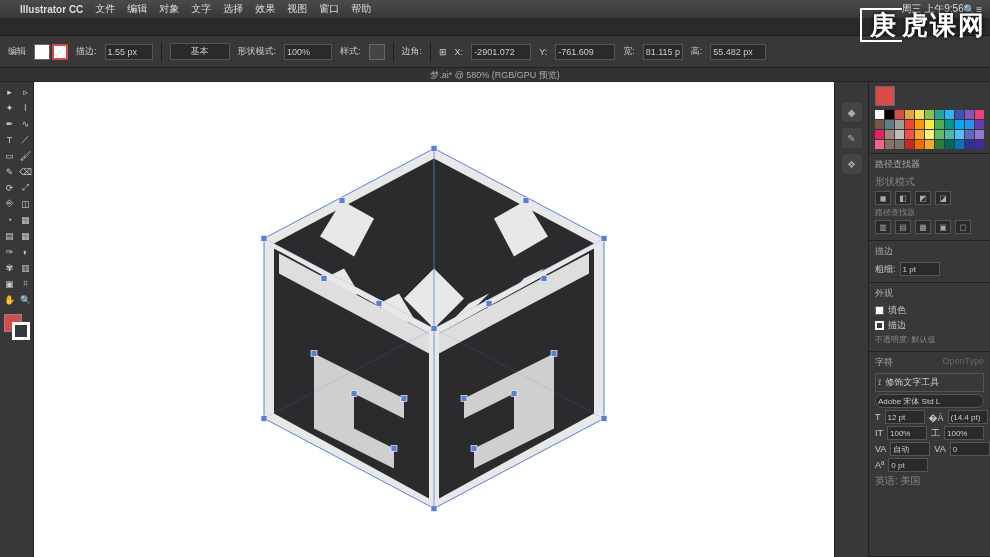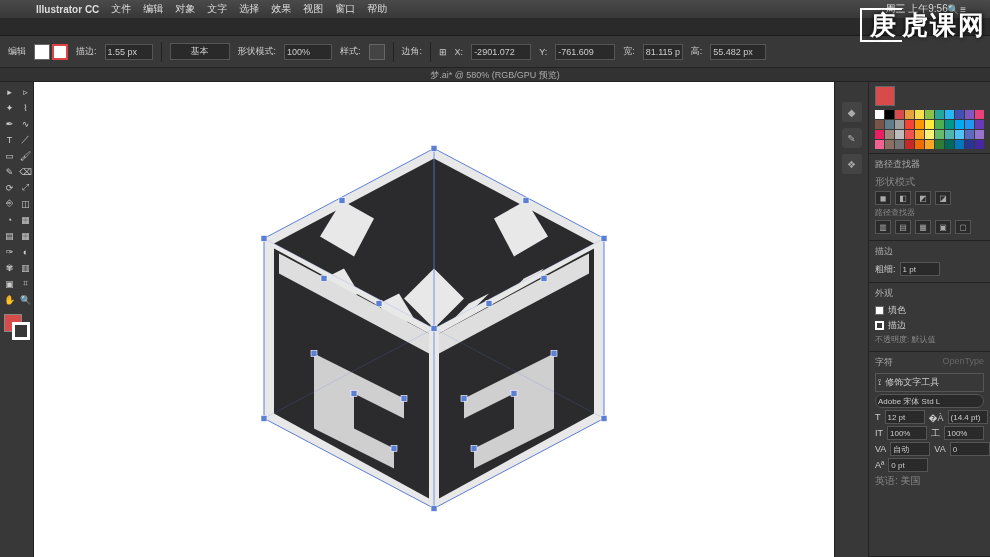--- a/index.html
+++ b/index.html
@@ -1,17 +1,17 @@
 <!DOCTYPE html>
 <html><head>
 <meta charset="utf-8">
 <style>
 * { margin: 0; padding: 0; box-sizing: border-box; font-family: "Helvetica Neue", Arial, sans-serif; }
 body { width: 990px; height: 557px; background: #323232; overflow: hidden; position: relative; }
-.mac-menubar { height: 18px; background: linear-gradient(#4a4a4a,#383838); display: flex; align-items: center; padding: 0 24px; color: #ddd; font-size: 10px; gap: 12px; }
+.mac-menubar { height: 18px; background: linear-gradient(#4a4a4a,#383838); display: flex; align-items: center; padding: 0 8px; color: #ddd; font-size: 10px; gap: 12px; }
 .mac-menubar .right { margin-left: auto; display: flex; gap: 0; align-items: center; }
 .app-bar { height: 18px; background: #2a2a2a; border-bottom: 1px solid #1a1a1a; }
 .control-bar { height: 32px; background: #383838; display: flex; align-items: center; padding: 0 8px; gap: 8px; color: #ccc; font-size: 9px; border-bottom: 1px solid #222; }
 .control-bar .swatch-pair { display: flex; gap: 2px; }
 .swatch { width: 16px; height: 16px; border: 1px solid #666; }
 .ctrl-input { width: 48px; height: 16px; background: #2a2a2a; border: 1px solid #555; color: #ccc; font-size: 9px; padding: 0 2px; }
 .ctrl-sep { width: 1px; height: 20px; background: #222; }
 .doc-tab { height: 14px; background: #323232; color: #aaa; font-size: 9px; text-align: center; line-height: 14px; border-bottom: 1px solid #222; }
 .main { display: flex; height: calc(557px - 18px - 18px - 32px - 14px); }
 .toolbox { width: 34px; background: #383838; display: flex; flex-direction: column; flex-wrap: wrap; padding: 2px; gap: 1px; border-right: 1px solid #222; }

